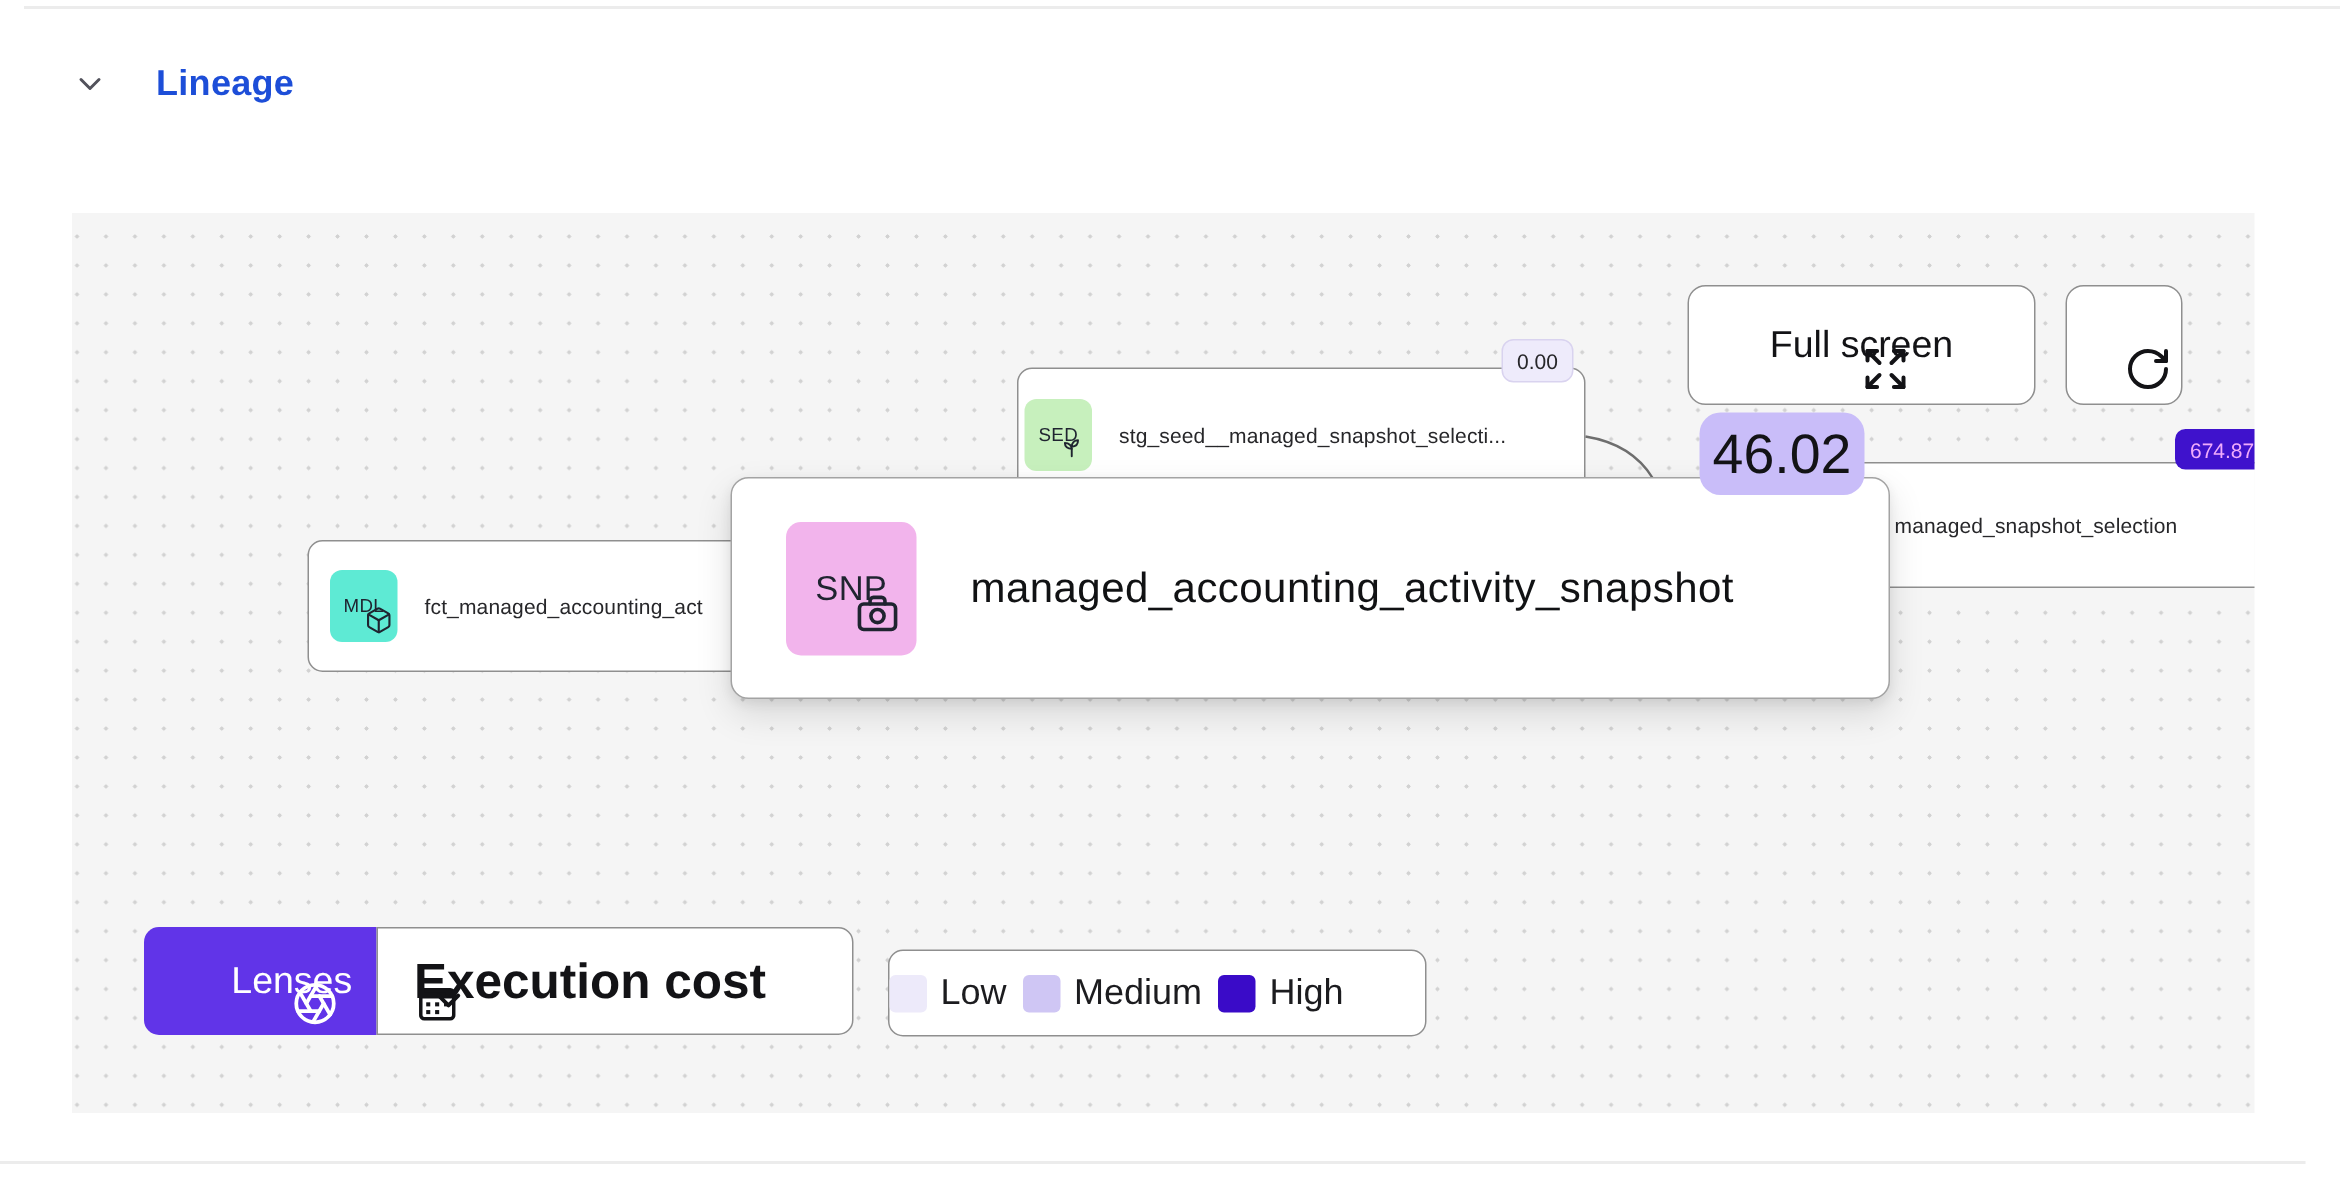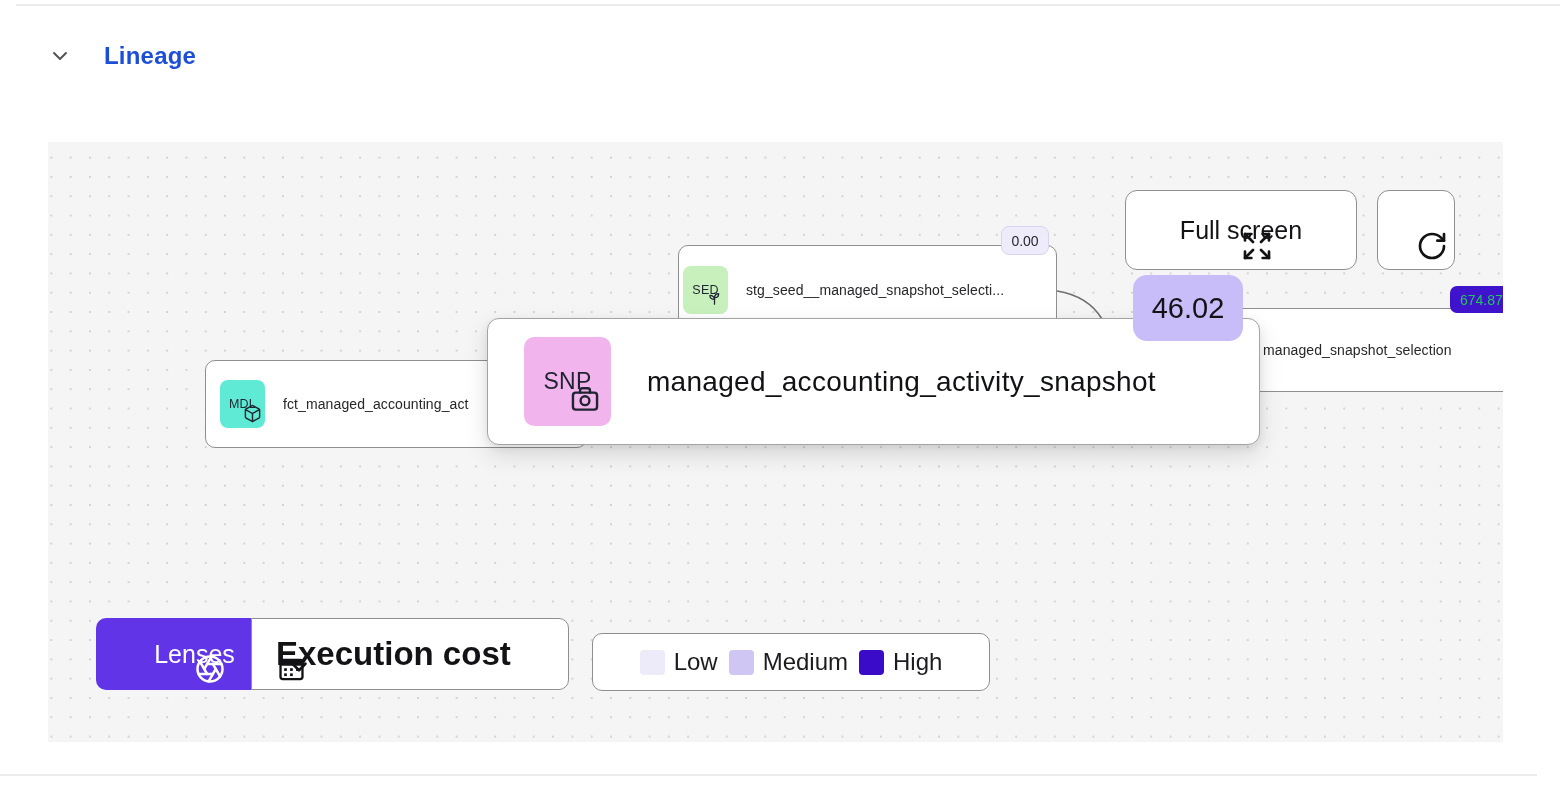--- a/index.html
+++ b/index.html
@@ -53,29 +53,29 @@
   }
   .type-badge .tb-label { font-size: 12.5px; letter-spacing: 0.2px; }
   .badge-mdl { background: #5eead4; }
   .badge-sed { background: #c7f0bd; }
   .badge-snp { background: #f2b4ec; width: 87px; height: 89px; border-radius: 10px; gap: 4px; }
   .badge-snp .tb-label { font-size: 23px; }
 
   
   .cost-chip { display: flex; align-items: center; justify-content: center; white-space: nowrap; }
   .chip-000 { left: 953px; top: 84px; width: 48px; height: 29px; background: #eeebfb; border: 1px solid #d9d3ef; border-radius: 8px; font-size: 14px; color: #27272a; }
-  .chip-674 { left: 1402px; top: 144px; height: 27px; padding: 0 10px; background: #3f12cc; border-radius: 7px; font-size: 14px; color: #22c55e; }
-  .chip-46 { left: 1085px; top: 133px; width: 110px; height: 66px; background: #c9bdf9; border-radius: 14px; font-size: 29px; color: #131316; }
+  .chip-674 { left: 1402px; top: 144px; height: 27px; padding: 0 10px; background: #3f12cc; border-radius: 7px; font-size: 14px; color: #f0abfc; }
+  .chip-46 { left: 1085px; top: 133px; width: 110px; height: 55px; background: #c9bdf9; border-radius: 14px; font-size: 37px; color: #131316; }
 
   
   .edge-svg { left: 0; top: 0; width: 1455px; height: 600px; pointer-events: none; }
 
   
   .hover-card {
-    left: 439px; top: 176px; width: 773px; height: 127px;
+    left: 439px; top: 176px; width: 773px; height: 148px;
     background: #ffffff; border: 1.5px solid #a3a3a3; border-radius: 12px;
     box-shadow: 0 10px 24px rgba(0,0,0,0.12), 0 3px 8px rgba(0,0,0,0.07);
     display: flex; align-items: center; padding-left: 36px; gap: 36px;
   }
   .hover-card .type-badge { position: static; }
   .card-label { position: static; font-size: 28px; color: #111214; white-space: nowrap; letter-spacing: 0.3px; }
 
   
   .tool-btn {
     background: #ffffff; border: 1.5px solid #8f8f8f; border-radius: 12px;
@@ -94,23 +94,23 @@
   }
   .btn-lens-select {
     left: 203px; top: 476px; width: 318px; height: 72px;
     background: #ffffff; border: 1.5px solid #8f8f8f; border-radius: 0 10px 10px 0;
     display: flex; align-items: center; padding-left: 24px; gap: 17px;
     color: #131316; font-size: 33px; font-weight: 700; font-family: inherit;
   }
   .btn-lens-select .chev { margin-left: 10px; }
 
   .legend {
-    left: 544px; top: 491px; width: 398px; height: 58px;
+    left: 544px; top: 491px; width: 359px; height: 58px;
     background: #ffffff; border: 1.5px solid #8f8f8f; border-radius: 10px;
-    display: flex; align-items: center; justify-content: center; gap: 11px;
+    display: flex; align-items: center; justify-content: flex-start; gap: 11px;
   }
   .legend * { position: static; }
   .legend-item { display: flex; align-items: center; gap: 9px; }
   .legend-swatch { width: 25px; height: 25px; border-radius: 4px; flex: none; }
   .legend-label { font-size: 24px; color: #1c1c1f; }
 
   svg { display: block; }
 </style>
 </head>
 <body>

